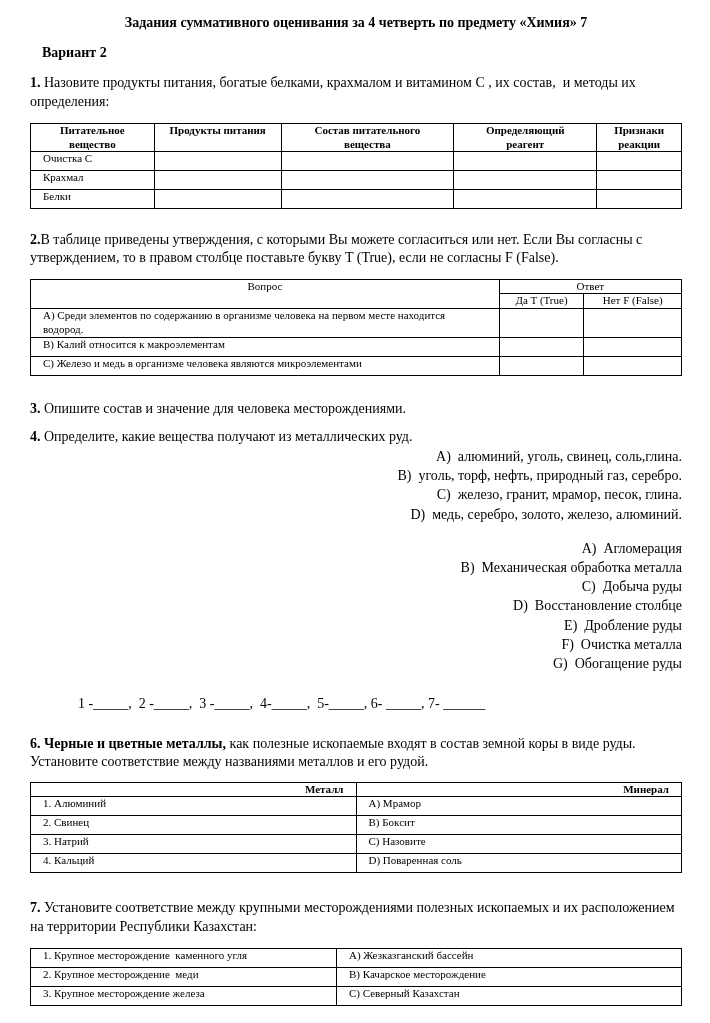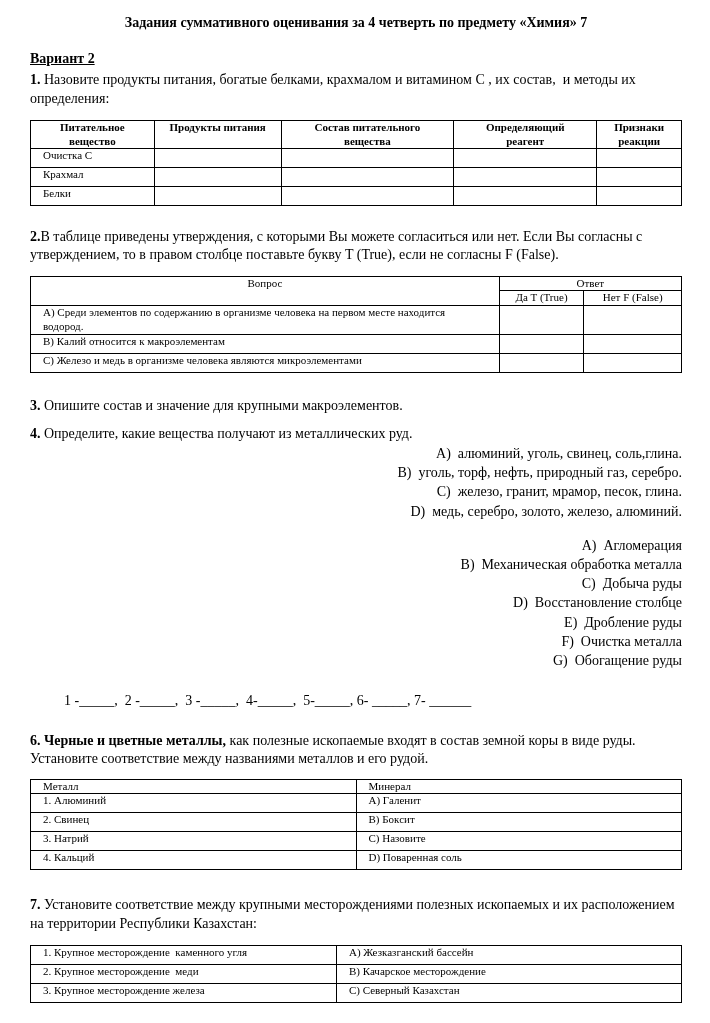--- a/index.html
+++ b/index.html
@@ -7,45 +7,45 @@
     width: 710px;
     min-height: 1023px;
     box-sizing: border-box;
     padding: 14px 28px 10px 30px;
     font-family: "Liberation Serif", "DejaVu Serif", serif;
     font-size: 14px;
     line-height: 1.3;
     color: #000;
     background: #fff;
   }
-  .title { text-align: center; font-weight: bold; margin: 0 0 18px 0; white-space: pre-wrap; }
-  .variant { font-weight: bold; margin: 0; text-decoration: underline; }
+  .title { text-align: center; font-weight: bold; margin: 0 0 2px 0; white-space: pre-wrap; }
+  .variant { font-weight: bold; margin: 12px; }
   .q { margin: 3px 0 2px 0; white-space: pre-wrap; }
   .b { font-weight: bold; }
   table.t { width: 100%; border-collapse: collapse; table-layout: fixed; }
   table.t td, table.t th {
     border: 1px solid #000;
     padding: 0 12px;
     vertical-align: top;
     font-size: 11px;
     line-height: 1.25;
     white-space: pre-wrap;
     overflow: hidden;
   }
   table.t td { height: 18px; }
   .t1 { margin: 12px 0 22px 0; }
   .t1 th { font-weight: bold; text-align: center; }
   .t2 { margin: 11px 0 24px 0; }
   .t2 th { font-weight: normal; text-align: center; }
   .t3 { margin: 10px 0 26px 0; }
-  .t3 th { font-weight: normal; text-align: left; }
+  .t3 th { font-weight: bold; text-align: right; }
   .t4 { margin: 12px 0 8px 0; }
   .opts { margin: 1px 0 16px 58px; text-align: right; }
   .opt { margin: 1px 0; white-space: pre-wrap; }
-  .ansline { margin: 22px 0 22px 34px; white-space: pre-wrap; }
+  .ansline { margin: 22px 0 22px 48px; white-space: pre-wrap; }
   .spacer-q3 { margin-bottom: 10px; }
 </style>
 </head>
 <body>
 
 <div class="page">
 
   <div class="title">Задания суммативного оценивания за 4 четверть по предмету «Химия» 7</div>
   <div class="variant">Вариант 2</div>
 
@@ -119,21 +119,21 @@
       <td></td>
     </tr>
     <tr>
       <td>С) Железо и медь в организме человека являются микроэлементами</td>
       <td></td>
       <td></td>
     </tr>
   </tbody>
     </table>
 
-  <p class="q spacer-q3"><span class="b">3. </span><span>Опишите состав и значение для крупными макроэлементов.</span></p>
+  <p class="q spacer-q3"><span class="b">3. </span><span>Опишите состав и значение для человека месторождениями.</span></p>
 
   <p class="q"><span class="b">4. </span><span>Определите, какие вещества получают из металлических руд.</span></p>
   <div class="opts">
     <div class="opt">А)  алюминий, уголь, свинец, соль,глина.</div>
     <div class="opt">В)  уголь, торф, нефть, природный газ, серебро.</div>
     <div class="opt">С)  железо, гранит, мрамор, песок, глина.</div>
     <div class="opt">D)  медь, серебро, золото, железо, алюминий.</div>
   </div>
 
   <div class="opts">
@@ -154,21 +154,21 @@
         <col style="width:50%">
         <col style="width:50%">
       </colgroup>
     <tbody>
         <tr>
       <th>Металл</th>
       <th>Минерал</th>
     </tr>
     <tr>
       <td>1. Алюминий</td>
-      <td>А) Галенит</td>
+      <td>А) Мрамор</td>
     </tr>
     <tr>
       <td>2. Свинец</td>
       <td>В) Боксит</td>
     </tr>
     <tr>
       <td>3. Натрий</td>
       <td>С) Назовите</td>
     </tr>
     <tr>

